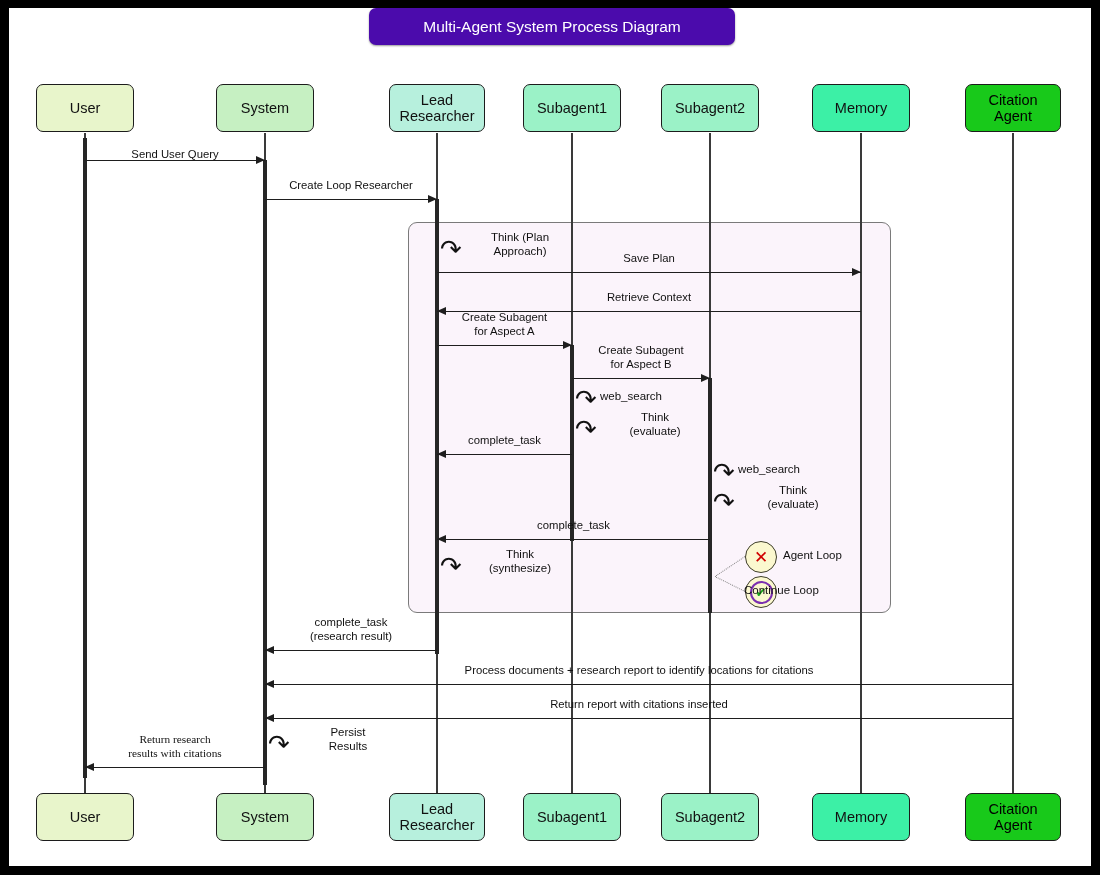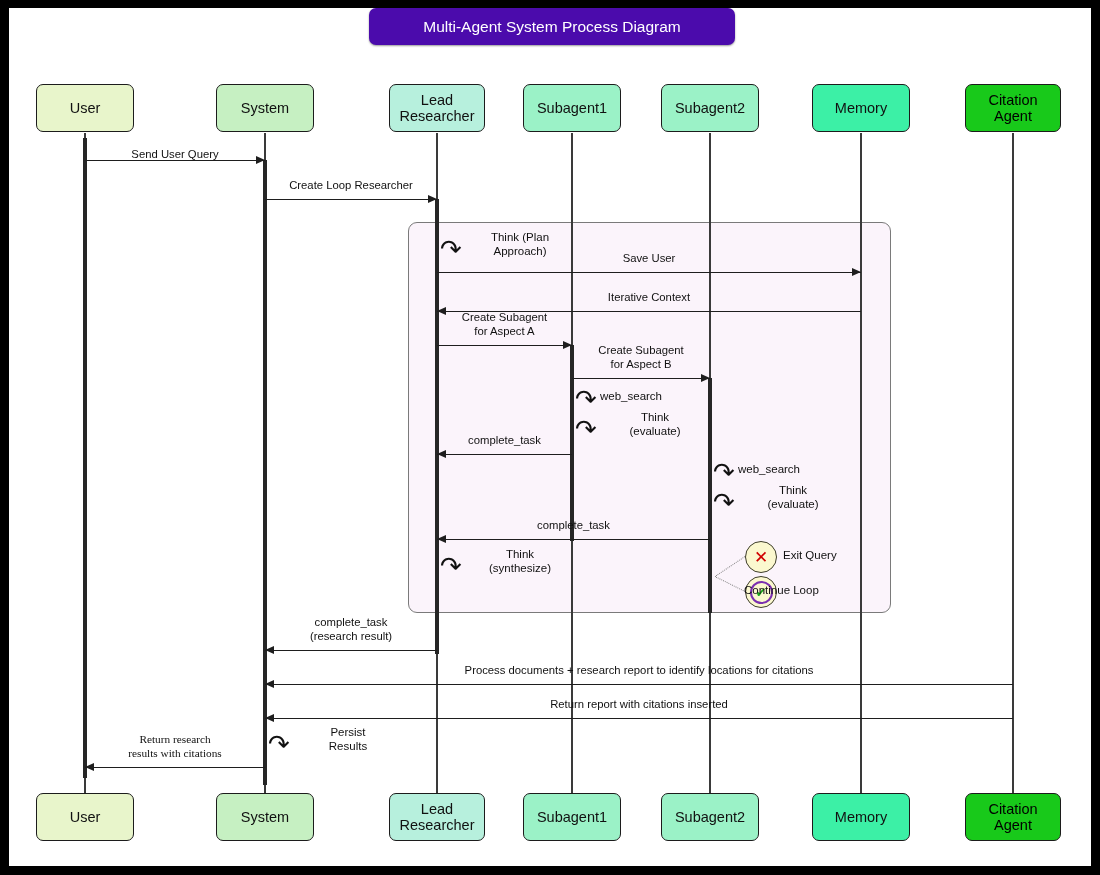--- a/index.html
+++ b/index.html
@@ -116,24 +116,24 @@
 Agent</span>
     </div>
     <div class="msgline abs" style="left: 85px; top: 160px; width: 180px; z-index: 8;"></div>
     <div class="arrowR abs" style="left: 256px; top: 156.2px; z-index: 9;"></div>
     <div class="msgtext abs" style="left: 85px; top: 140px; width: 180px; z-index: 9; margin-top: 8px;">Send User Query</div>
     <div class="msgline abs" style="left: 265px; top: 199px; width: 172px; z-index: 8;"></div>
     <div class="arrowR abs" style="left: 428px; top: 195.2px; z-index: 9;"></div>
     <div class="msgtext abs" style="left: 265px; top: 179px; width: 172px; z-index: 9;">Create Loop Researcher</div>
     <div class="msgline abs" style="left: 437px; top: 272px; width: 424px; z-index: 8;"></div>
     <div class="arrowR abs" style="left: 852px; top: 268.2px; z-index: 9;"></div>
-    <div class="msgtext abs" style="left: 437px; top: 252px; width: 424px; z-index: 9;">Save User</div>
+    <div class="msgtext abs" style="left: 437px; top: 252px; width: 424px; z-index: 9;">Save Plan</div>
     <div class="msgline abs" style="left: 437px; top: 311px; width: 424px; z-index: 8;"></div>
     <div class="arrowL abs" style="left: 437px; top: 307.2px; z-index: 9;"></div>
-    <div class="msgtext abs" style="left: 437px; top: 291px; width: 424px; z-index: 9;">Iterative Context</div>
+    <div class="msgtext abs" style="left: 437px; top: 291px; width: 424px; z-index: 9;">Retrieve Context</div>
     <div class="msgline abs" style="left: 437px; top: 345px; width: 135px; z-index: 8;"></div>
     <div class="arrowR abs" style="left: 563px; top: 341.2px; z-index: 9;"></div>
     <div class="msgtext abs" style="left: 437px; top: 311px; width: 135px; z-index: 9;">Create Subagent
 for Aspect A</div>
     <div class="msgline abs" style="left: 572px; top: 378px; width: 138px; z-index: 8;"></div>
     <div class="arrowR abs" style="left: 701px; top: 374.2px; z-index: 9;"></div>
     <div class="msgtext abs" style="left: 572px; top: 344px; width: 138px; z-index: 9;">Create Subagent
 for Aspect B</div>
     <div class="msgline abs" style="left: 437px; top: 454px; width: 135px; z-index: 8;"></div>
     <div class="arrowL abs" style="left: 437px; top: 450.2px; z-index: 9;"></div>
@@ -171,19 +171,19 @@
     <div class="selfarrow abs" style="left: 440px; top: 553px; z-index: 9;">↶</div>
     <div class="msgtext abs" style="left: 465px; top: 547px; width: 110px; text-align: center; z-index: 9; font-size: 11.5px;">Think
 (synthesize)</div>
     <div class="selfarrow abs" style="left: 268px; top: 731px; z-index: 9;">↶</div>
     <div class="msgtext abs" style="left: 293px; top: 725px; width: 110px; text-align: center; z-index: 9; font-size: 11.5px;">Persist
 Results</div>
     <div class="dotline abs" style="left: 715px; top: 576px; width: 36.0555px; transform: rotate(-33.6901deg); z-index: 9;"></div>
     <div class="dcircle abs" style="left: 745px; top: 541px; z-index: 11;">
       <span style="color: rgb(208, 0, 0); font-size: 17px; font-weight: bold; font-family: &quot;DejaVu Sans&quot;, sans-serif;">✕</span>
     </div>
-    <div class="dlabel abs" style="left: 783px; top: 549px; z-index: 11;">Exit Query</div>
+    <div class="dlabel abs" style="left: 783px; top: 549px; z-index: 11;">Agent Loop</div>
     <div class="dotline abs" style="left: 715px; top: 576px; width: 33.541px; transform: rotate(26.5651deg); z-index: 9;"></div>
     <div class="dcircle abs" style="left: 745px; top: 576px; z-index: 11;">
       <span style="color: rgb(26, 165, 26); font-size: 13px; font-weight: bold; font-family: &quot;DejaVu Sans&quot;, sans-serif; border: 2.5px solid rgb(122, 47, 176); border-radius: 50%; width: 19px; height: 19px; display: flex; align-items: center; justify-content: center;">✔</span>
     </div>
     <div class="dlabel abs" style="left: 744px; top: 584px; z-index: 11;">Continue Loop</div>
   </div>
 
 </body></html>

